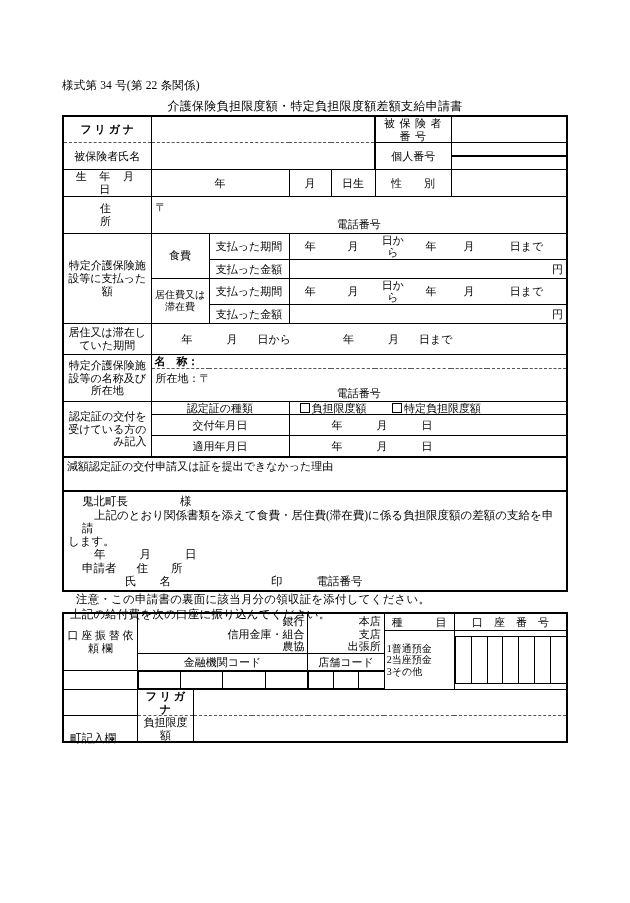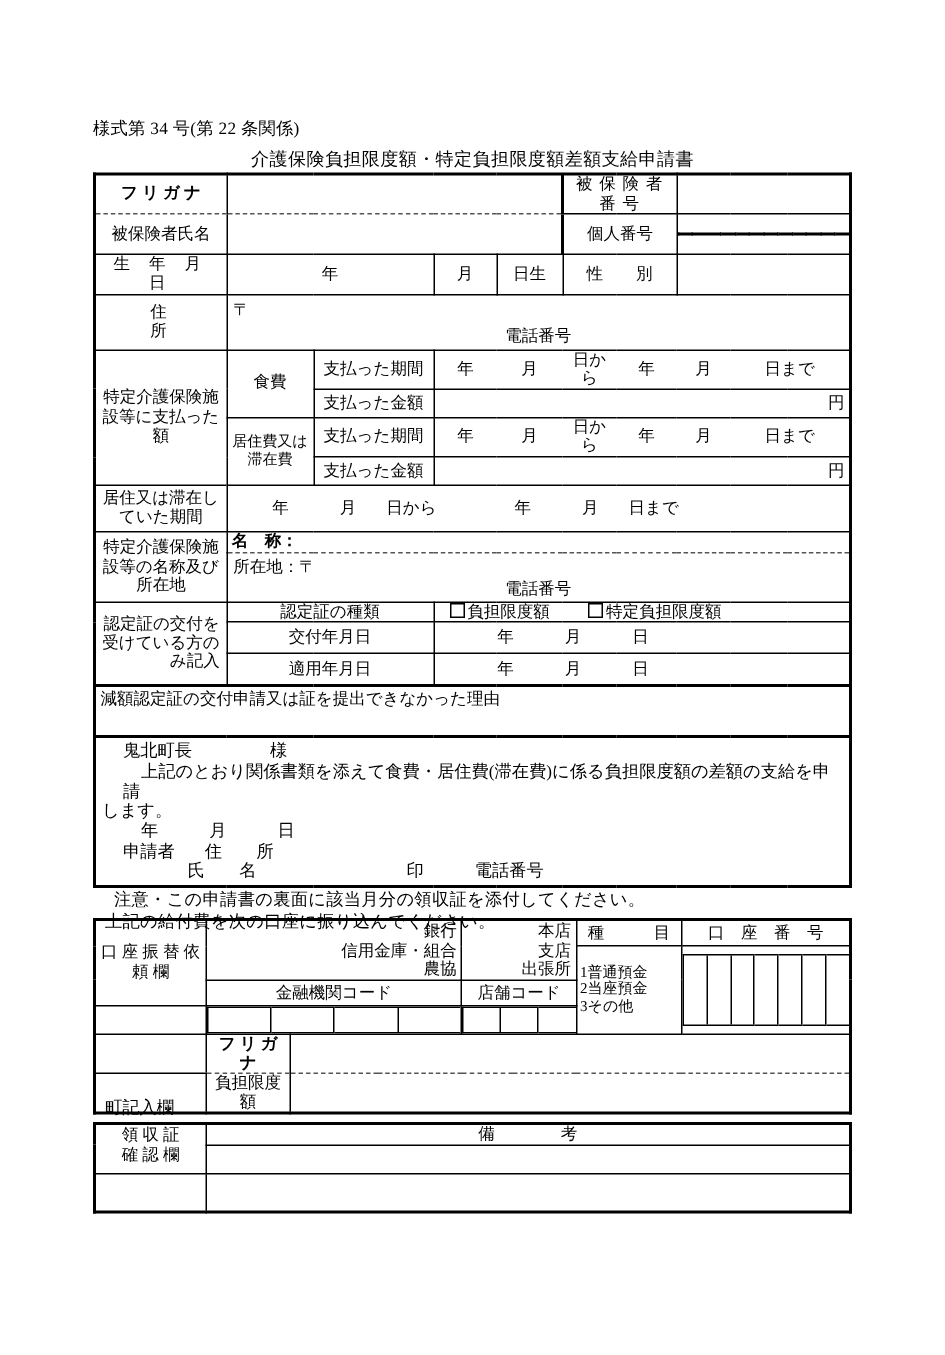--- a/index.html
+++ b/index.html
@@ -416,36 +416,14 @@
     <tr>
       <td class="c" style="border-top:none;border-right:none;"></td>
       <td class="c nb-t" style="height:17px;">負担限度額</td>
       <td class="nb-t" colspan="6"></td>
     </tr>
   </tbody>
     </table>
 
   <div class="town-label">町記入欄</div>
 
-  <table class="frm receipt-table outer">
-    <colgroup>
-      <col style="width:74px">
-      <col style="width:428px">
-    </colgroup>
-    <tbody>
-        <tr>
-      <td class="c stack" rowspan="2" style="height:17px;padding:1px 2px;vertical-align:top;">
-        <div>領 収 証</div>
-        <div>確 認 欄</div>
-      </td>
-      <td class="c">備　　　　考</td>
-    </tr>
-    <tr>
-      <td style="height:18px;"></td>
-    </tr>
-    <tr>
-      <td style="height:24px;"></td>
-      <td></td>
-    </tr>
-  </tbody>
-    </table>
 
 </div>
 
 </body></html>

